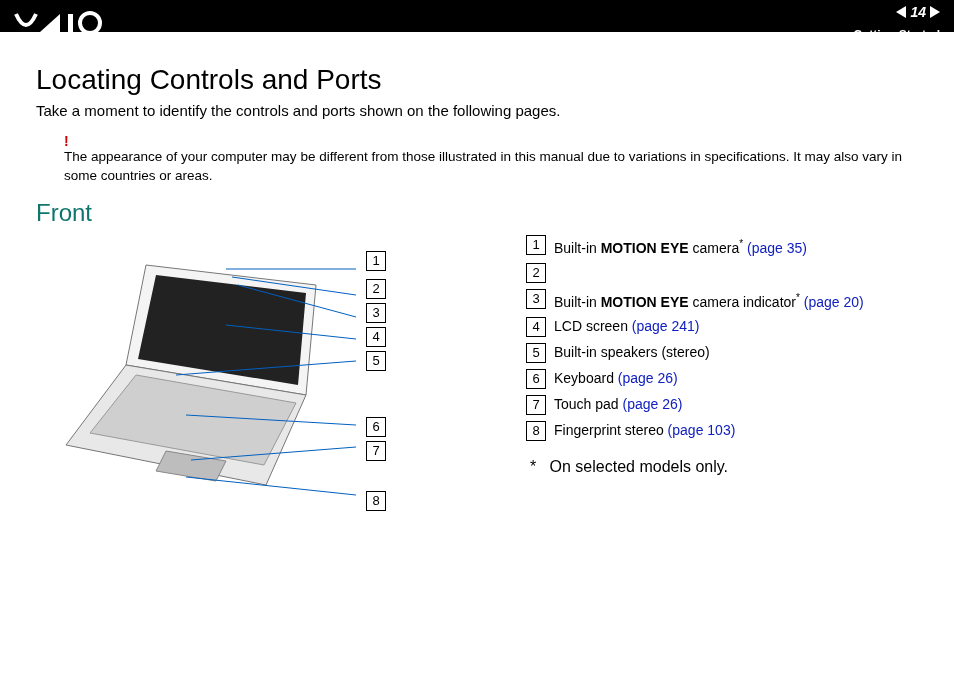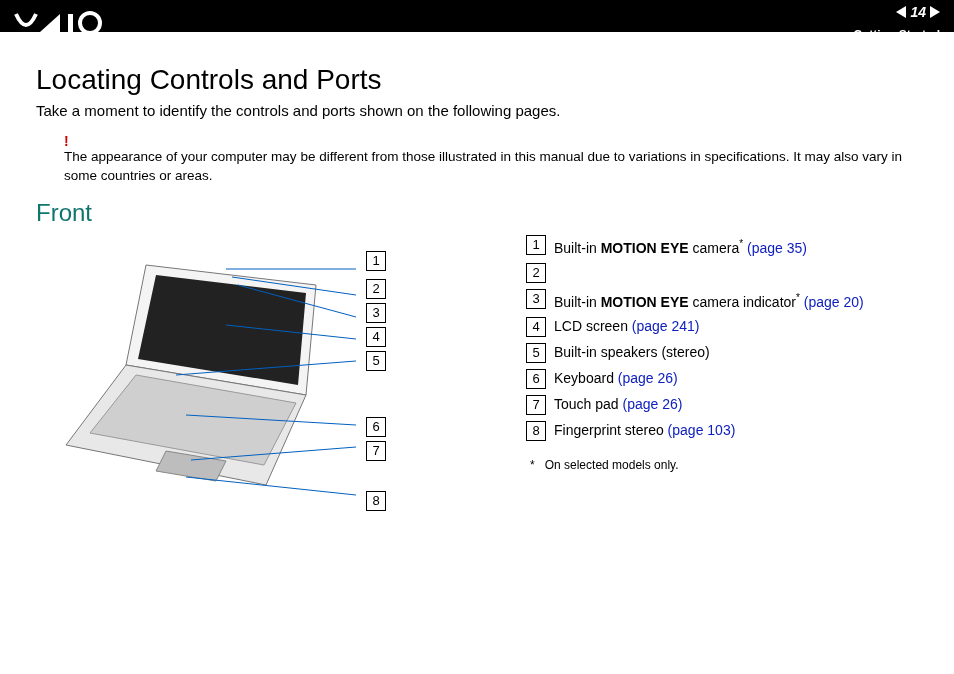--- a/index.html
+++ b/index.html
@@ -21,21 +21,21 @@
   .figcol{width:460px;position:relative;padding-left:20px;}
   .laptop{position:absolute;left:20px;top:20px;}
   .callouts{position:absolute;left:330px;top:10px;}
   .callout-row{display:flex;align-items:center;margin:0;}
   .numbox{border:1px solid #000;width:18px;height:18px;line-height:18px;text-align:center;font-size:13px;font-family:Arial;background:#fff;}
   .listcol{flex:1;padding-left:10px;font-size:14px;}
   .li{display:flex;align-items:flex-start;margin-bottom:6px;line-height:18px;}
   .li .numbox{flex:none;margin-right:8px;}
   .li .txt{}
   .link{color:#1020c0;}
-  .foot{font-size:12px;margin-top:17px;padding-left:4px;}
+  .foot{font-size:16px;margin-top:17px;padding-left:4px;}
   .star{vertical-align:super;font-size:10px;}
 </style>
 </head>
 <body>
 
 <div class="topbar">
   <svg class="logo" width="120" height="30" viewBox="0 0 120 30">
     <path d="M2 6 Q 12 28 22 6" stroke="#fff" stroke-width="4" fill="none"></path>
     <path d="M26 24 L46 6 L46 24 Z" fill="#fff"></path>
     <rect x="54" y="6" width="5" height="18" fill="#fff"></rect>

